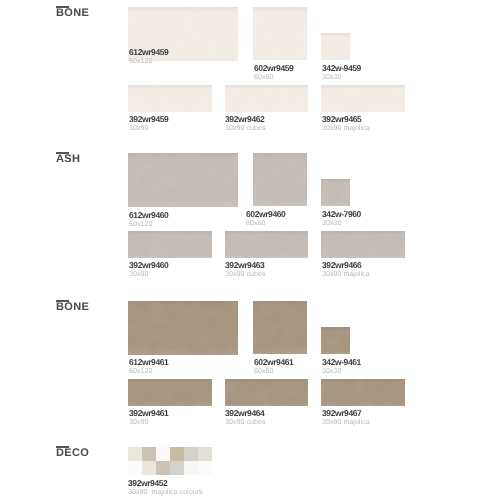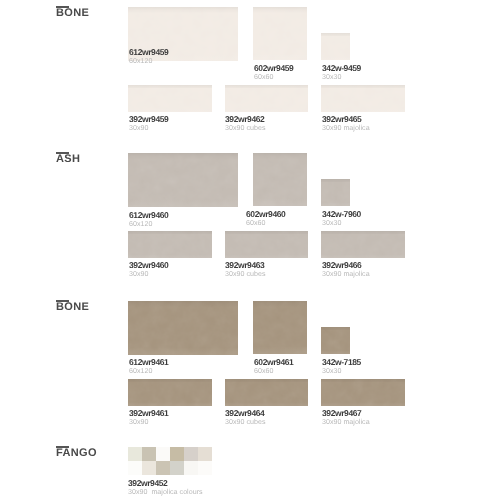--- a/index.html
+++ b/index.html
@@ -299,21 +299,21 @@
           <filter id="nz22">
             <feTurbulence type="fractalNoise" baseFrequency="0.09" numOctaves="4" seed="25"></feTurbulence>
             <feColorMatrix type="saturate" values="0"></feColorMatrix>
           </filter>
           <rect width="100%" height="100%" filter="url(#nz22)"></rect>
         </svg>
       </div>
     <div class="shade"></div>
   </div>
   <div class="cap" style="left:322px;top:64px">
-    <div class="code">342w-7185</div>
+    <div class="code">342w-9461</div>
     <div class="size">30x30</div>
   </div>
   <div class="tile" style="left:128px;top:85px;width:84px;height:27px">
     <div class="sw" style="background: rgb(165, 148, 126);"></div>
     <div class="tex">
         <svg width="100%" height="100%" preserveAspectRatio="none">
           <filter id="nz23">
             <feTurbulence type="fractalNoise" baseFrequency="0.09" numOctaves="4" seed="28"></feTurbulence>
             <feColorMatrix type="saturate" values="0"></feColorMatrix>
           </filter>
@@ -358,21 +358,21 @@
   </div>
   <div class="cap" style="left:322px;top:115px">
     <div class="code">392wr9467</div>
     <div class="size">30x90 majolica</div>
   </div>
 </div>
 
 <div class="section" style="top:440px">
   <div class="sec-label">
     <div class="bar"></div>
-    <div class="name">FANGO</div>
+    <div class="name">DECO</div>
   </div>
   <div class="tile deco" style="left:128px;top:7px;width:84px;height:28px">
     <div class="deco-grid">
       <div class="deco-cell" style="background:#e8e8dc"></div>
       <div class="deco-cell" style="background:#c9c3b3"></div>
       <div class="deco-cell" style="background:#fbfaf8"></div>
       <div class="deco-cell" style="background:#c6bca5"></div>
       <div class="deco-cell" style="background:#d6d0ca"></div>
       <div class="deco-cell" style="background:#e5ded4"></div>
       <div class="deco-cell" style="background:#fcfcfa"></div>

